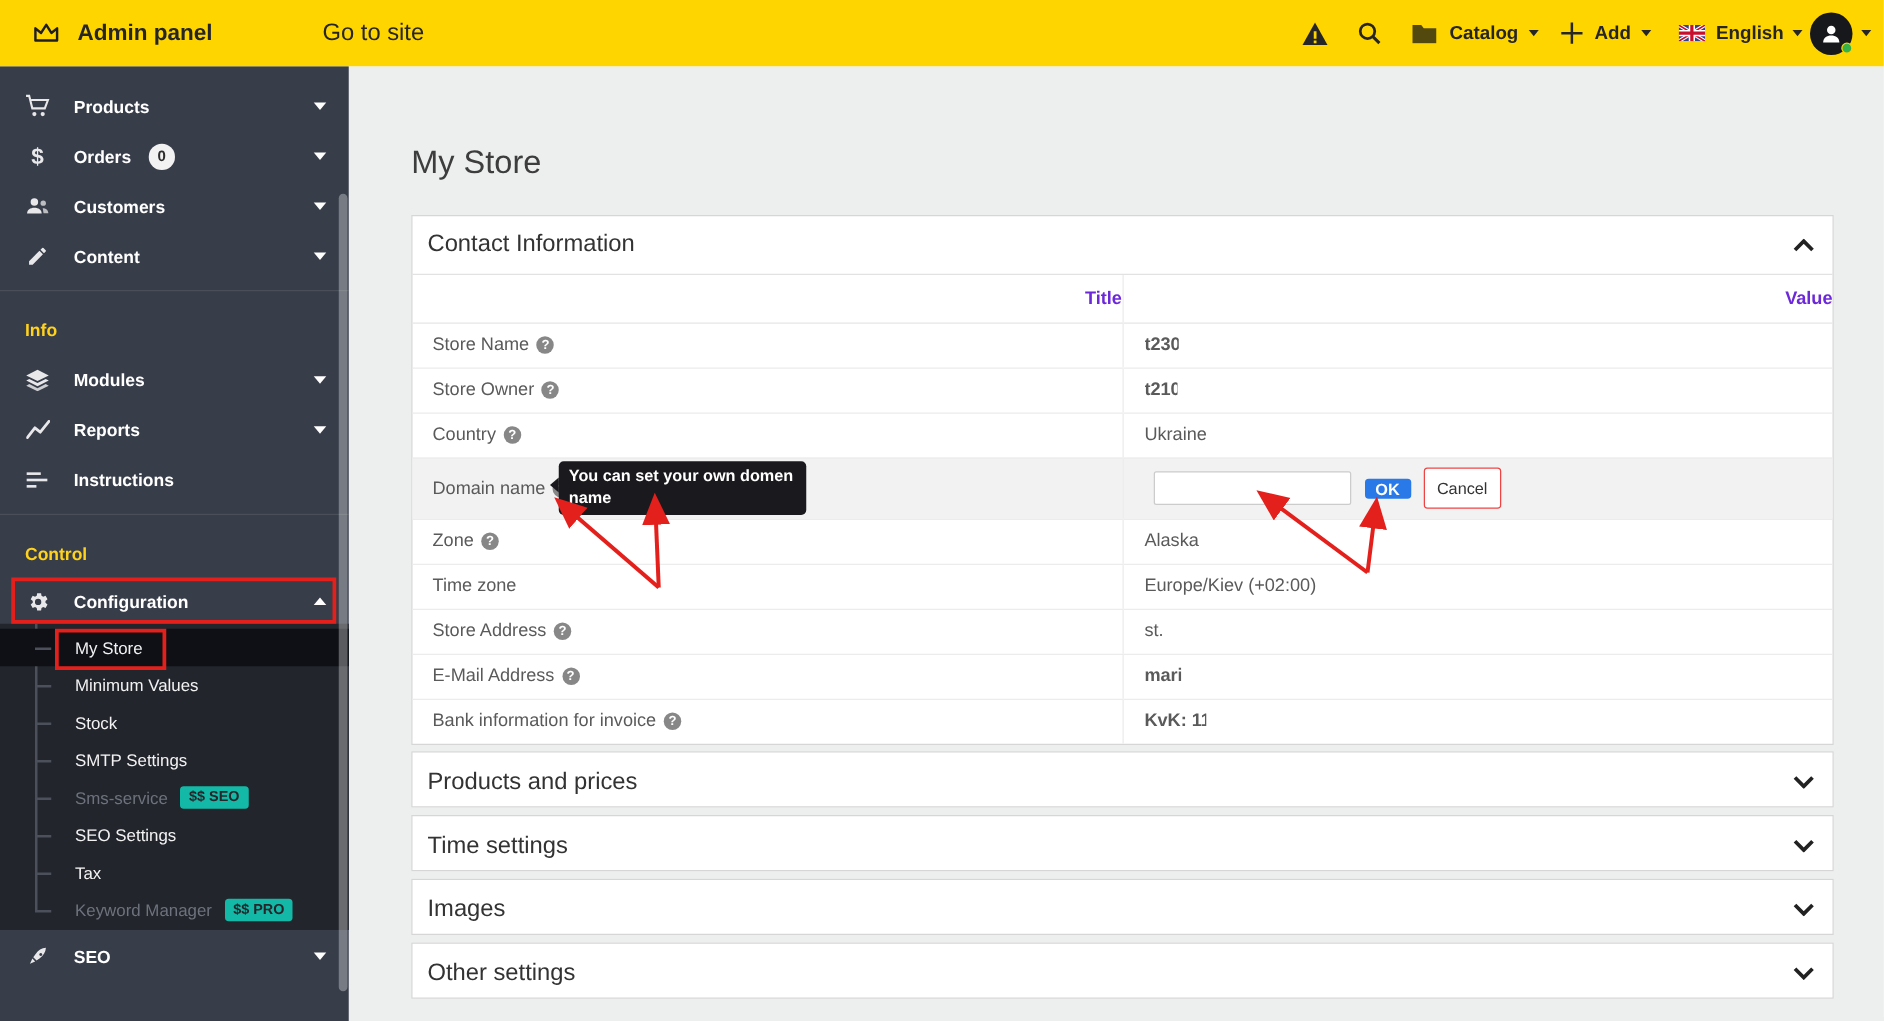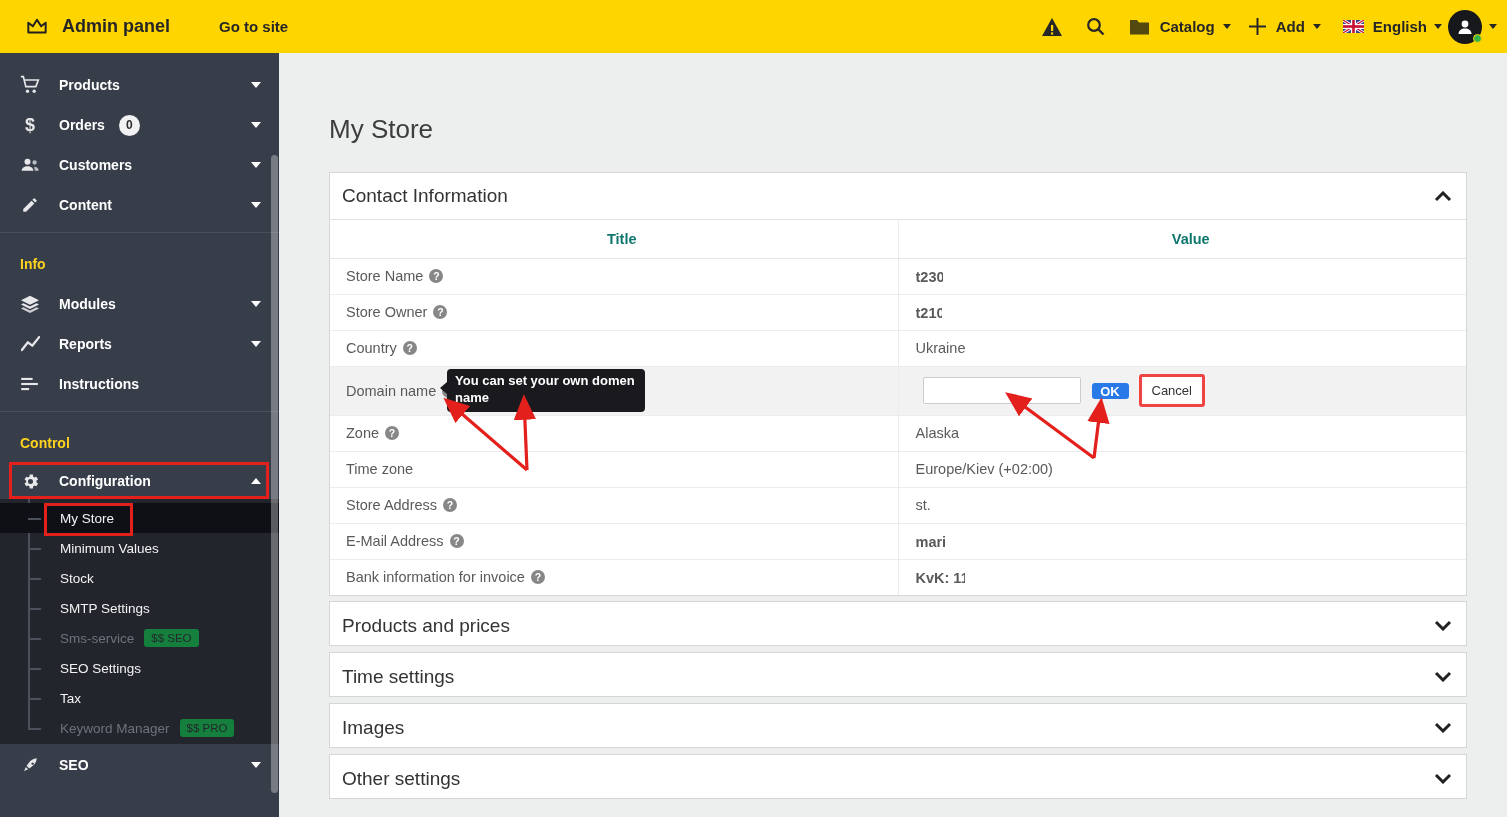--- a/index.html
+++ b/index.html
@@ -3,21 +3,21 @@
 <meta charset="utf-8">
 <style>
   * { box-sizing: border-box; }
   html,body { width:1507px; height:817px; margin:0; overflow:hidden;
     font-family:"Liberation Sans", sans-serif; }
   
   .topbar { position:absolute; left:0; top:0; width:1507px; height:53px;
     background:#ffd500; display:flex; align-items:center; z-index:5; }
   .brand-icon { margin-left:24px; width:26px; height:26px; }
   .brand { margin-left:12px; font-size:18px; font-weight:700; color:#262626; }
-  .goto { margin-left:49px; font-size:15px; font-weight:700; color:#262626; text-decoration:none; }
+  .goto { margin-left:88px; font-size:19px; font-weight:400; color:#262626; text-decoration:none; }
   .tb-right { margin-left:auto; display:flex; align-items:center; padding-right:10px; }
   .tb-ico { display:flex; align-items:center; }
   .caret { width:0; height:0; border-left:4px solid transparent; border-right:4px solid transparent;
     border-top:5px solid #262626; display:inline-block; }
   .tb-group { display:flex; align-items:center; font-size:15px; font-weight:700; color:#262626; }
   .avatar-wrap { position:relative; width:34px; height:34px; }
   .avatar { width:34px; height:34px; border-radius:50%; background:#17181c; display:flex;
     align-items:center; justify-content:center; }
   .green-dot { position:absolute; right:0px; bottom:1px; width:9px; height:9px; border-radius:50%;
     background:#35b34a; border:1px solid #ffd500; }
@@ -37,51 +37,51 @@
   .divider { height:1px; background:rgba(255,255,255,.09); margin:7px 0; }
   .section-label { padding:16px 20px 12px 20px; color:#ffd21e; font-weight:700; font-size:14px; }
   .submenu { background:#22252c; position:relative; padding:4px 0 1px 0; }
   .submenu .tree-line { position:absolute; left:28px; top:0; bottom:15px; width:2px; background:#4b505a; }
   .sub-item { height:30px; display:flex; align-items:center; padding-left:60px; color:#f2f2f3;
     font-size:13.5px; font-weight:400; position:relative; }
   .sub-item::before { content:""; position:absolute; left:28px; top:50%; width:13px; height:2px;
     background:#4b505a; }
   .sub-item.active { background:#0e1015; }
   .sub-item.disabled { color:#6d727c; }
-  .pill { background:#15803d; color:#26262b; font-size:11.5px; font-weight:400; border-radius:3px;
+  .pill { background:#14b8a6; color:#26262b; font-size:11.5px; font-weight:700; border-radius:3px;
     padding:3px 7px; margin-left:10px; }
   .scroll-thumb { position:absolute; right:1px; top:102px; width:7px; height:638px; border-radius:4px;
     background:rgba(255,255,255,.32); z-index:6; }
   
   .main { position:absolute; left:279px; top:53px; width:1228px; height:764px;
     background:#edefee; }
   .page-title { position:absolute; left:50px; top:61px; margin:0; font-size:26px; color:#3d3d3d; font-weight:400; }
   .panel { position:absolute; left:50px; width:1138px; background:#fff; border:1px solid #d6d6d6; }
   .contact-panel { top:119px; height:424px; }
   .panel-header { height:47px; display:flex; align-items:center; padding:0 14px 0 12px;
     font-size:19px; color:#333; border-bottom:1px solid #e2e2e2; }
   .panel-header .chev { margin-left:auto; }
   table.cfg { width:100%; border-collapse:collapse; table-layout:fixed; }
-  table.cfg th { height:38px; text-align:center; font-size:14.5px; font-weight:700; color:#0f766e;
+  table.cfg th { height:38px; text-align:right; font-size:14.5px; font-weight:700; color:#6d28d9;
     border-bottom:1px solid #e6e6e6; padding:0 0 0 16px; }
   table.cfg td { height:36px; font-size:14.5px; color:#5a5a5a; border-bottom:1px solid #ececec;
     padding:0 0 0 16px; }
   table.cfg .vcol { border-left:1px solid #ececec; padding-left:17px; }
   tr.editing td { background:#f2f2f2; height:49px; }
   .help { display:inline-block; width:14px; height:14px; border-radius:50%; background:#878787;
     color:#fff; font-size:10.5px; font-weight:700; text-align:center; line-height:14px;
     margin-left:6px; vertical-align:1px; }
   .help::after { content:"?"; }
   .clip { display:inline-block; overflow:hidden; white-space:nowrap; vertical-align:middle;font-weight:bold; }
   .edit-box { display:flex; align-items:center; }
   .edit-input { width:158px; height:27px; border:1px solid #ccc; border-radius:2px; background:#fff;
     margin-left:24px; }
   .btn-ok { width:37px; height:16px; background:#2a79e8; border:none; border-radius:3px;
     color:#fff; font-size:13px; font-weight:700; margin-left:11px; font-family:inherit; }
-  .btn-cancel { height:33px; background:#fff; border:3px solid #ef4444; border-radius:3px;
+  .btn-cancel { height:33px; background:#fff; border:1px solid #ef4444; border-radius:3px;
     color:#333; font-size:13px; padding:0 10px; margin-left:10px; font-family:inherit; }
   .fold { display:flex; align-items:center; height:45px; padding:4px 14px 0 12px; font-size:19px; color:#333; }
   .fold .chev { margin-left:auto; }
   .p1 { top:548px; } .p2 { top:599px; } .p3 { top:650px; } .p4 { top:701px;justify-content:center; }
   
   .tooltip { position:absolute; left:447px; top:369px; width:198px; background:#1a1a1e; color:#fff;
     border-radius:4px; padding:4px 8px 6px 8px; font-size:13px; font-weight:700; line-height:16.5px;
     z-index:8; }
   .tooltip::before { content:""; position:absolute; left:-7px; top:13px; border-top:6px solid transparent;
     border-bottom:6px solid transparent; border-right:7px solid #1a1a1e; }

